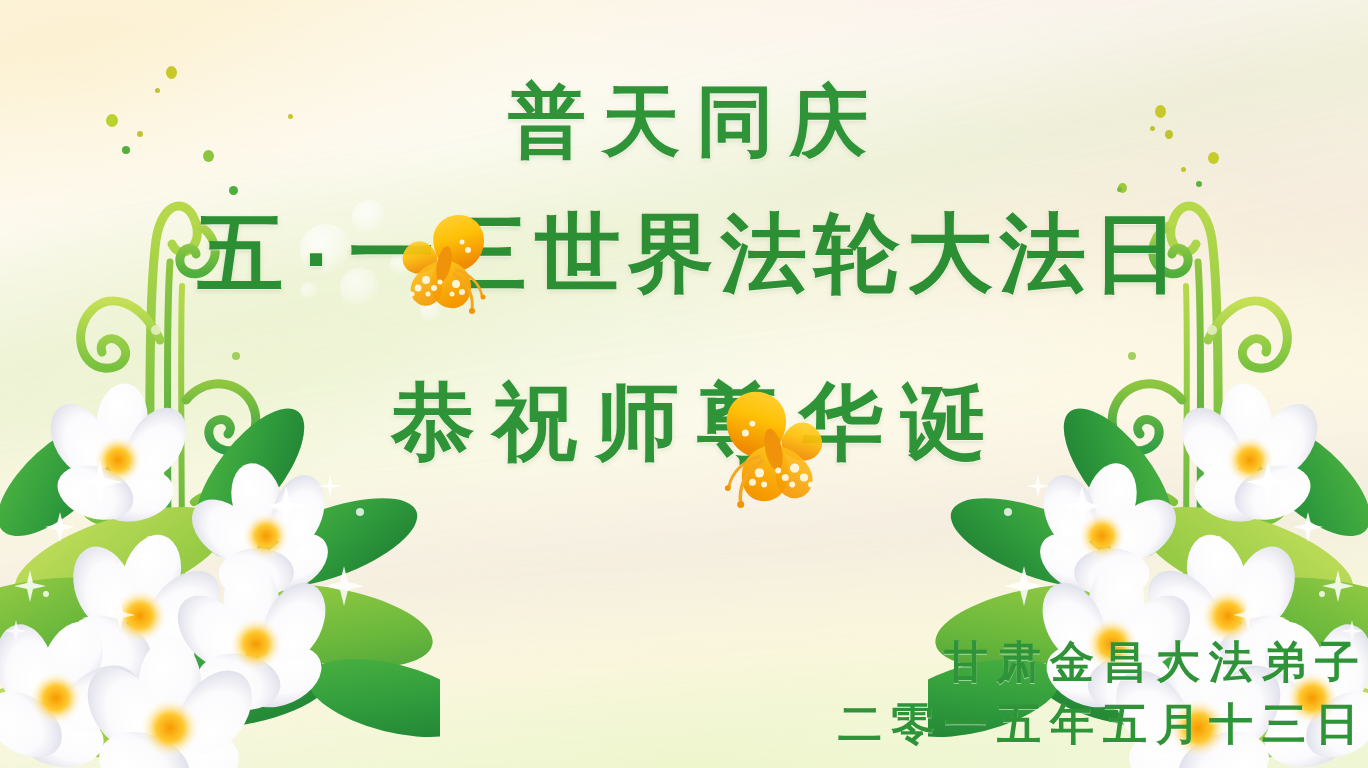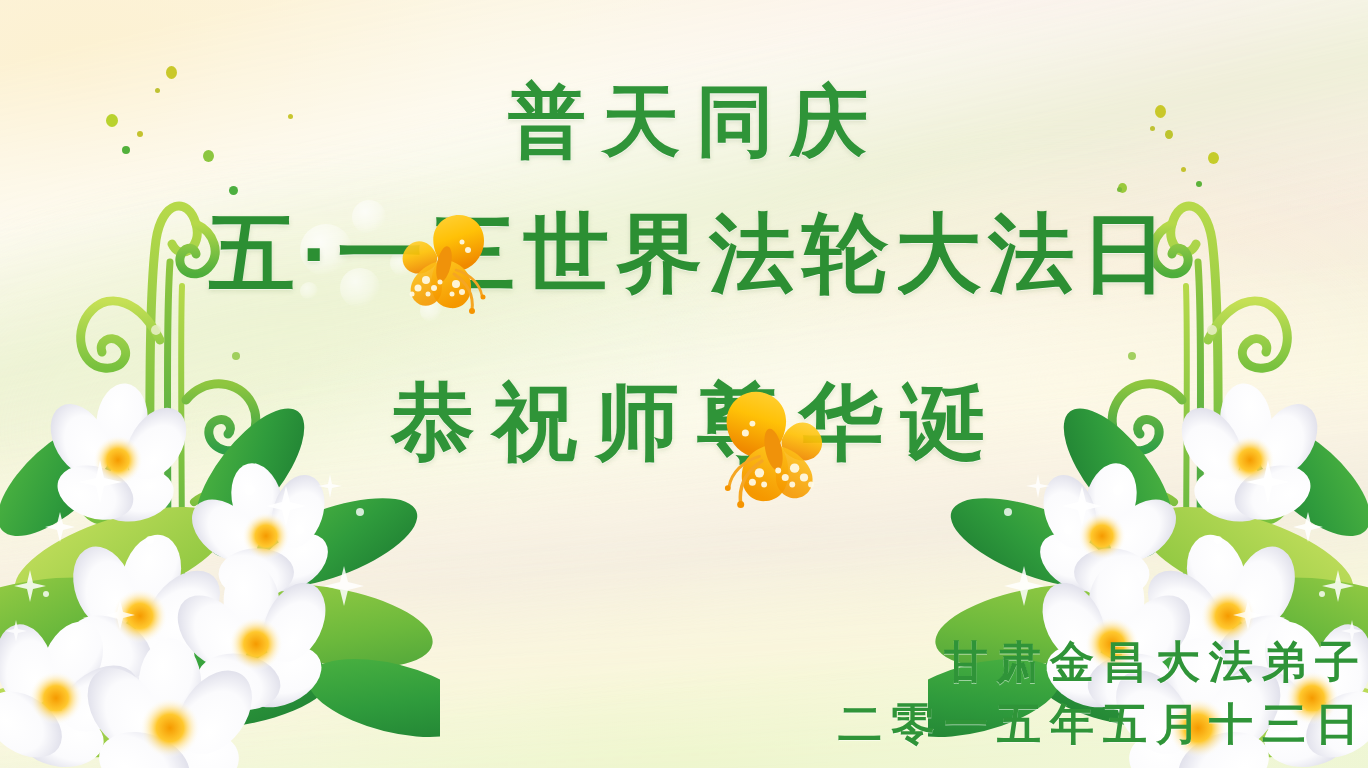--- a/index.html
+++ b/index.html
@@ -56,21 +56,21 @@
   .bouquet.left{left:0;}
   .bouquet.right{right:0;transform:scaleX(-1);}
 
   
   .butterfly{position:absolute;pointer-events:none;}
 
   
   .text-layer{position:absolute;inset:0;pointer-events:none;}
   .line{
     position:absolute;left:0;right:0;text-align:center;
-    font-family:Liberation Sans, sans-serif;
+    font-family:Liberation Mono, monospace;
     font-weight:700;color:#2f9438;white-space:nowrap;
     text-shadow:0 1px 0 rgba(255,255,255,.55), 0 2px 5px rgba(120,150,90,.22);
     padding-left:8px;
   }
   .l1{top:70px;font-size:78px;letter-spacing:16px;text-indent:16px;}
   .l2{top:196px;font-size:86px;letter-spacing:7px;text-indent:7px;color:#2c8f33;}
   .l3{top:366px;font-size:84px;letter-spacing:18px;text-indent:18px;}
   .sig{
     position:absolute;left:0;right:0;text-align:right;
     font-family:"DejaVu Sans","Liberation Sans",sans-serif;

